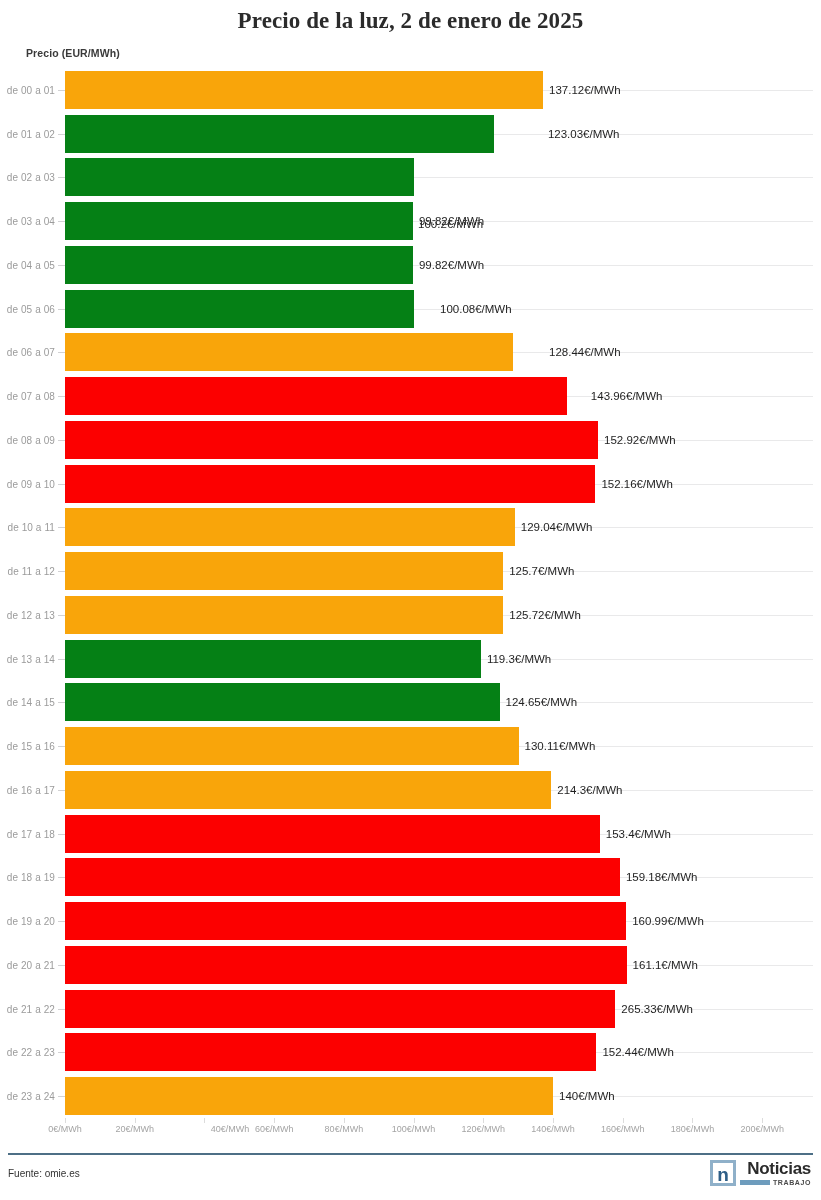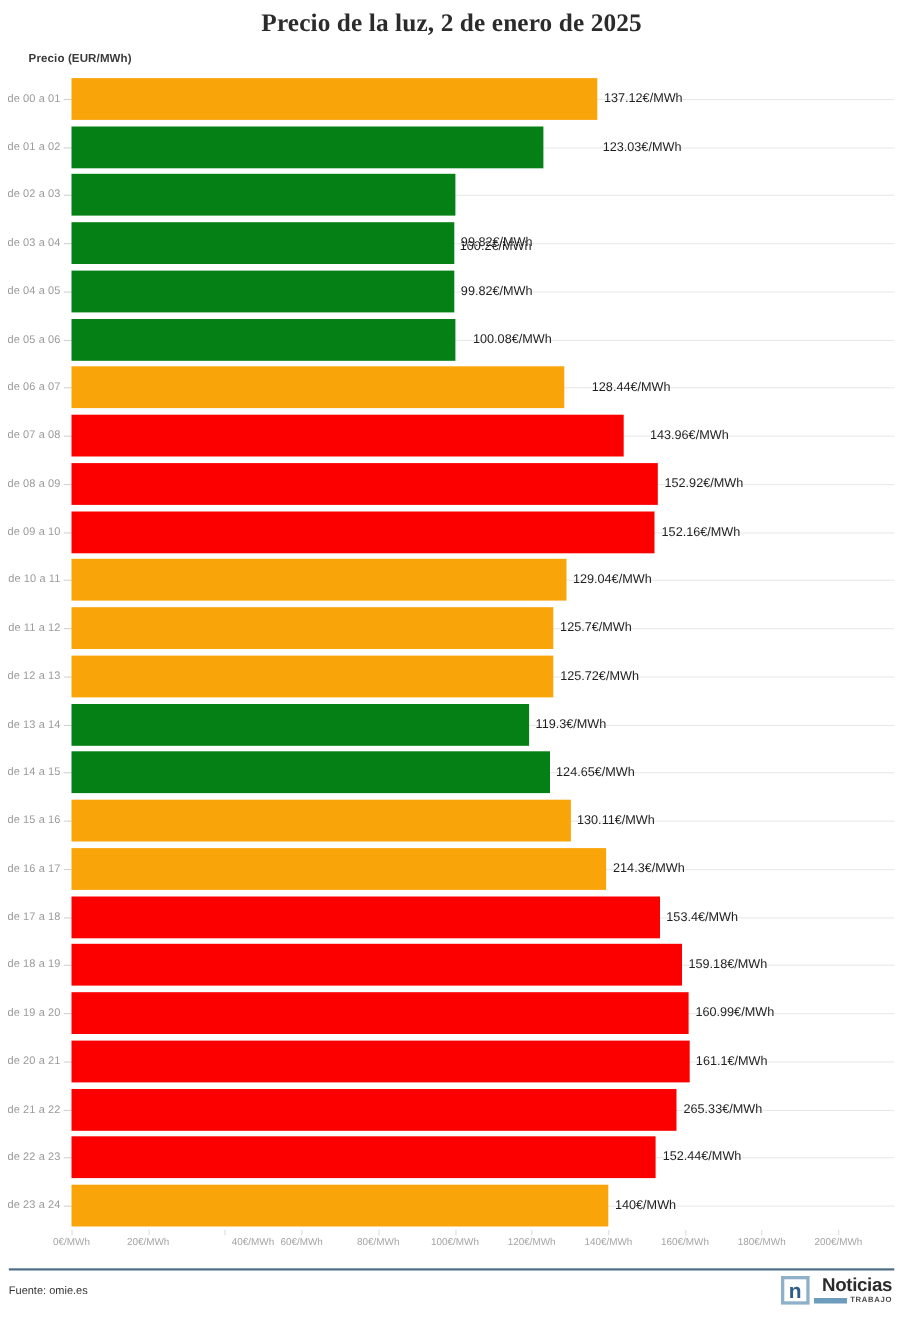--- a/index.html
+++ b/index.html
@@ -262,28 +262,28 @@
         <div class="ytick"></div>
         <div class="ylabel">de 04 a 05</div>
         <div class="bar green" style="width: 347.973px;"></div>
         <div class="vlabel" style="left: 412.973px;">99.82€/MWh</div>
       </div>
       <div class="row">
         <div class="gridline"></div>
         <div class="ytick"></div>
         <div class="ylabel">de 05 a 06</div>
         <div class="bar green" style="width: 348.879px;"></div>
-        <div class="vlabel" style="left: 402px; padding-left: 28px;">100.08€/MWh</div>
+        <div class="vlabel" style="left: 412px; padding-left: 28px;">100.08€/MWh</div>
       </div>
       <div class="row">
         <div class="gridline"></div>
         <div class="ytick"></div>
         <div class="ylabel">de 06 a 07</div>
         <div class="bar orange" style="width: 447.742px;"></div>
-        <div class="vlabel" style="left: 532px;">128.44€/MWh</div>
+        <div class="vlabel" style="left: 543px;">128.44€/MWh</div>
       </div>
       <div class="row">
         <div class="gridline"></div>
         <div class="ytick"></div>
         <div class="ylabel">de 07 a 08</div>
         <div class="bar red" style="width: 501.845px;"></div>
         <div class="vlabel" style="left: 566.845px; margin-left: 18px;">143.96€/MWh</div>
       </div>
       <div class="row">
         <div class="gridline"></div>

